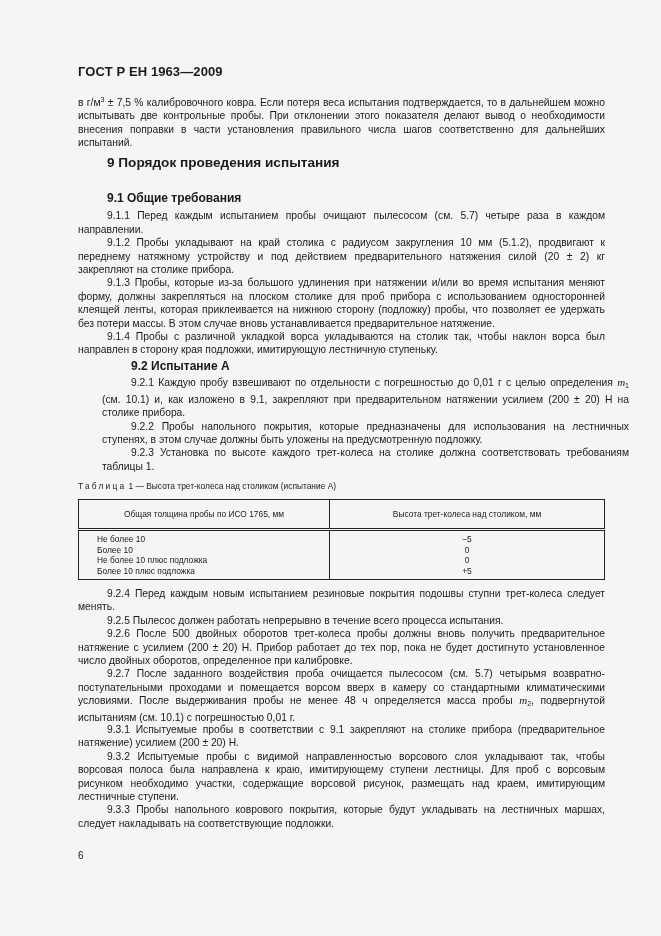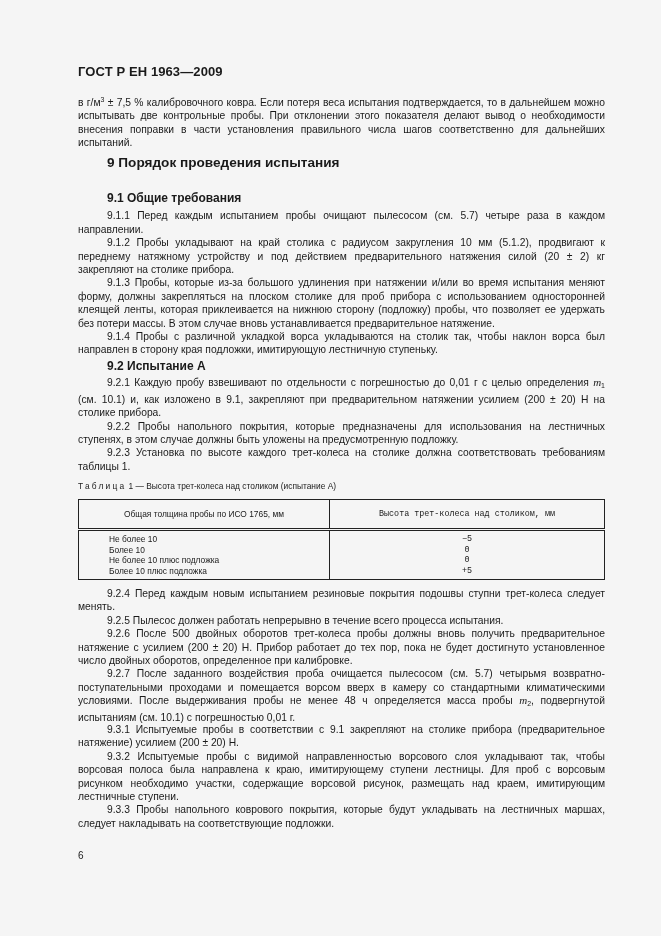--- a/index.html
+++ b/index.html
@@ -40,23 +40,23 @@
       border-collapse: collapse; width: 527px;
       font-size: 8.4px; line-height: 10.7px;
       border: 1px solid #222;
     }
     table.t1 th {
       font-weight: normal; height: 28px; text-align: center;
       border-right: 1px solid #222;
       border-bottom: 3px double #222;
       padding: 0;
     }
-    table.t1 th:last-child, table.t1 td:last-child { border-right: none; font-family: Liberation Mono, monospace; }
+    table.t1 th:last-child, table.t1 td:last-child { border-right: none; }
     table.t1 td { border-right: 1px solid #222; padding: 0; vertical-align: top; }
-    table.t1 td.c1 { padding-left: 30px; text-align: left; }
+    table.t1 td.c1 { padding-left: 18px; text-align: left; }
     table.t1 td.c2 { text-align: center; }
     .cells div { height: 10.7px; }
     .block { position: absolute; left: 0; width: 527px; }
     .page-num { position: absolute; font-size: 10px; }
   </style>
 </head>
 <body>
 
 <div class="page">
 
@@ -72,21 +72,21 @@
 
   <div class="block" style="top:192px;">
     <h3 class="sub-title">9.1  Общие требования</h3>
     <div style="height:4px"></div>
     <p class="p ind">9.1.1  Перед каждым испытанием пробы очищают пылесосом (см. 5.7) четыре раза в каждом направлении.</p>
     <p class="p ind">9.1.2  Пробы укладывают на край столика с радиусом закругления 10 мм (5.1.2), продвигают к переднему натяжному устройству и под действием предварительного натяжения силой (20 ± 2) кг закрепляют на столике прибора.</p>
     <p class="p ind">9.1.3  Пробы, которые из-за большого удлинения при натяжении и/или во время испытания меняют форму, должны закрепляться на плоском столике для проб прибора с использованием односторонней клеящей ленты, которая приклеивается на нижнюю сторону (подложку) пробы, что позволяет ее удержать без потери массы. В этом случае вновь устанавливается предварительное натяжение.</p>
     <p class="p ind">9.1.4  Пробы с различной укладкой ворса укладываются на столик так, чтобы наклон ворса был направлен в сторону края подложки, имитирующую лестничную ступеньку.</p>
   </div>
 
-  <div class="block" style="top:360px;">
+  <div class="block" style="top:360px;margin-left:24px;">
     <h3 class="sub-title">9.2  Испытание А</h3>
     <div style="height:3px"></div>
     <p class="p ind"><span>9.2.1  Каждую пробу взвешивают по отдельности с погрешностью до 0,01 г с целью определения </span><span class="italic">m</span><sub>1</sub><span> (см. 10.1) и, как изложено в 9.1, закрепляют при предварительном натяжении усилием (200 ± 20) Н на столике прибора.</span></p>
     <p class="p ind">9.2.2  Пробы напольного покрытия, которые предназначены для использования на лестничных ступенях, в этом случае должны быть уложены на предусмотренную подложку.</p>
     <p class="p ind">9.2.3  Установка по высоте каждого трет-колеса на столике должна соответствовать требованиям таблицы 1.</p>
   </div>
 
   <div class="block" style="top:481px;">
     <p class="tbl-caption"><span class="spaced">Таблица</span><span> 1 — Высота трет-колеса над столиком (испытание А)</span></p>
     <div style="height:7px"></div>

